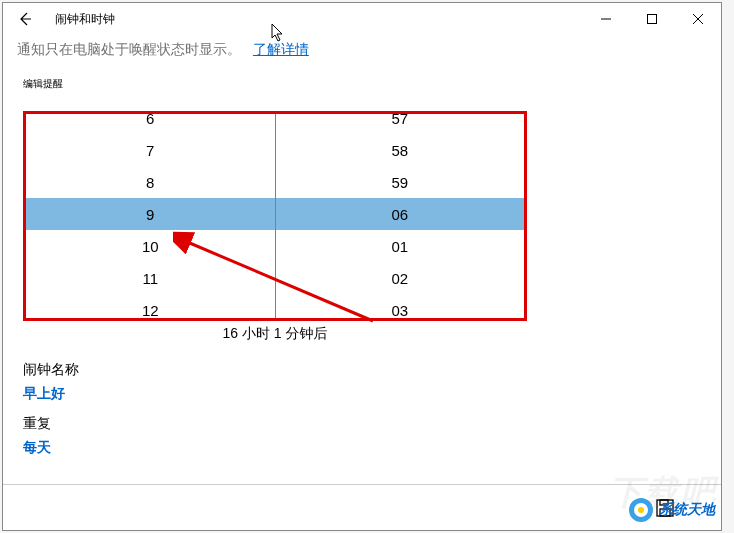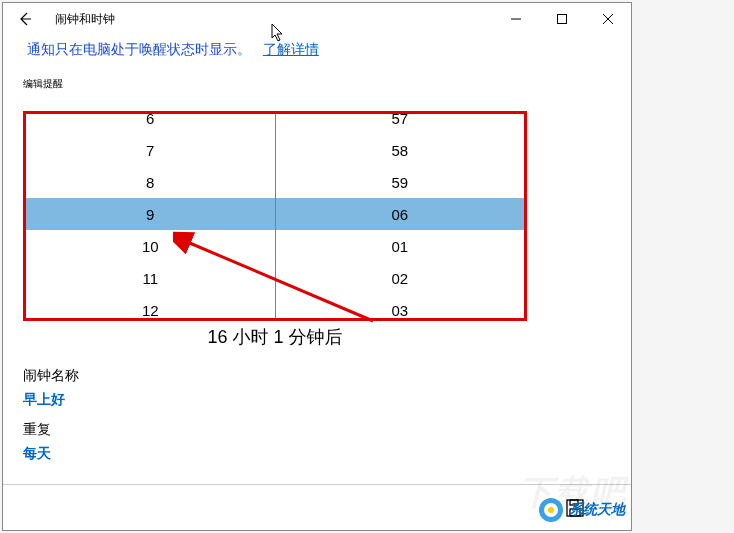--- a/index.html
+++ b/index.html
@@ -1,36 +1,36 @@
 <!DOCTYPE html>
 <html><head>
 <meta charset="utf-8">
 <style>
 * { margin: 0; padding: 0; box-sizing: border-box; font-family: "Microsoft YaHei", "Segoe UI", sans-serif; }
 body { width: 734px; height: 533px; background: #f5f5f5; position: relative; overflow: hidden; }
-.window { width: 630px; height: 529px; background: #fff; border: 1px solid #888; position: relative; margin: 2px; overflow: hidden; }
+.window { width: 720px; height: 529px; background: #fff; border: 1px solid #888; position: relative; margin: 2px; overflow: hidden; }
 .titlebar { height: 32px; display: flex; align-items: center; background: #fff; position: relative; }
 .back-btn { width: 44px; height: 32px; display: flex; align-items: center; justify-content: center; cursor: pointer; }
 .title { font-size: 12px; color: #000; margin-left: 8px; }
 .win-controls { position: absolute; right: 0; top: 0; display: flex; }
 .win-btn { width: 46px; height: 32px; display: flex; align-items: center; justify-content: center; cursor: pointer; }
 .notification-bar { padding: 6px 14px; font-size: 14px; }
-.notif-text { color: #1d4ed8; margin-left: 10px; }
+.notif-text { color: #737373; }
 .notif-link { color: #0066cc; text-decoration: underline; cursor: pointer; margin-left: 8px; }
 .content { padding: 12px 20px 0 20px; }
 .section-title { font-size: 10px; color: #000; margin-bottom: 20px; }
 .picker-wrap { border: 3px solid #d00; width: 504px; height: 210px; position: relative; overflow: hidden; background: #fff; }
 .picker-cols { display: flex; height: 100%; position: relative; }
 .picker-col { flex: 1; position: relative; }
 .picker-col + .picker-col { border-left: 1px solid #0ea5e9; }
 .picker-list { position: absolute; width: 100%; top: -12px; }
 .picker-item { height: 32px; display: flex; align-items: center; justify-content: center; font-size: 15px; color: #000; cursor: pointer; }
 .picker-highlight { position: absolute; left: 0; right: 0; top: 84px; height: 32px; background: #7fb8e0; pointer-events: none; z-index: 0; }
 .picker-list { z-index: 1; }
-.time-remaining { font-size: 18px; color: #000; width: 504px; text-align: center; margin-top: 4px; margin-bottom: 18px; }
+.time-remaining { font-size: 14px; color: #000; width: 504px; text-align: center; margin-top: 4px; margin-bottom: 18px; }
 .field-label { font-size: 14px; color: #000; margin-top: 10px; }
 .field-value { font-size: 14px; color: #0066cc; margin-top: 6px; margin-bottom: 12px; cursor: pointer; font-weight: bold; }
 .bottom-bar { position: absolute; bottom: 0; left: 0; right: 0; height: 46px; border-top: 1px solid #ccc; background: #fff; display: flex; align-items: center; justify-content: flex-end; padding-right: 36px; }
 .save-btn { width: 40px; height: 40px; display: flex; align-items: center; justify-content: center; cursor: pointer; }
 .annotation-arrow { position: absolute; left: 170px; top: 228px; pointer-events: none; z-index: 5; }
 .cursor-overlay { position: absolute; left: 268px; top: 20px; pointer-events: none; z-index: 6; }
 .watermark { position: absolute; right: 6px; bottom: 6px; display: flex; align-items: center; z-index: 10; }
 .wm-text-bg { position: absolute; right: 4px; bottom: 14px; font-size: 34px; font-weight: bold; color: rgba(0,0,0,0.05); letter-spacing: 2px; z-index: 9; font-style: italic; margin-left: 24px; }
 .wm-logo { font-size: 14px; font-weight: bold; color: #0066cc; margin-left: 4px; font-style: italic; }
 </style>

